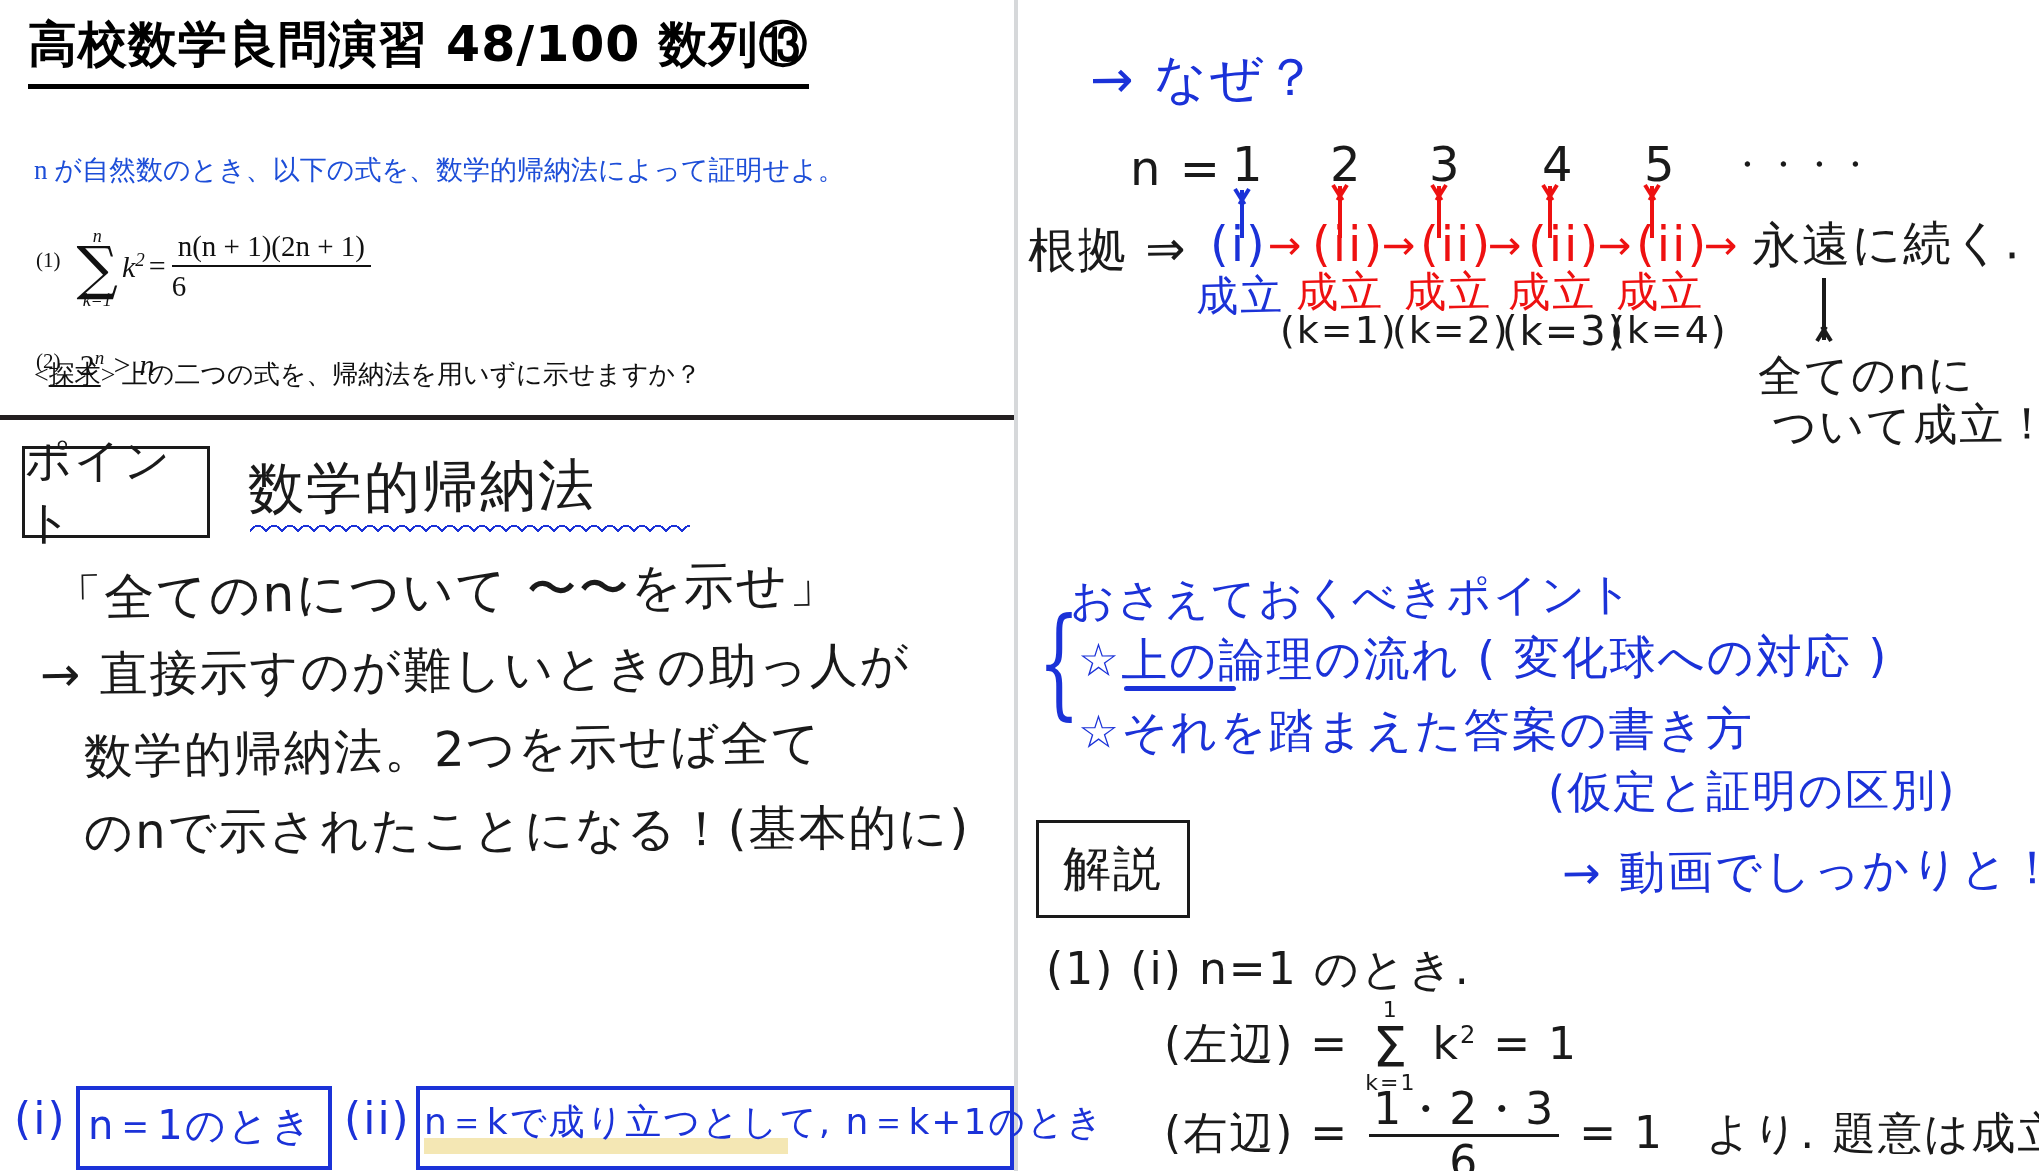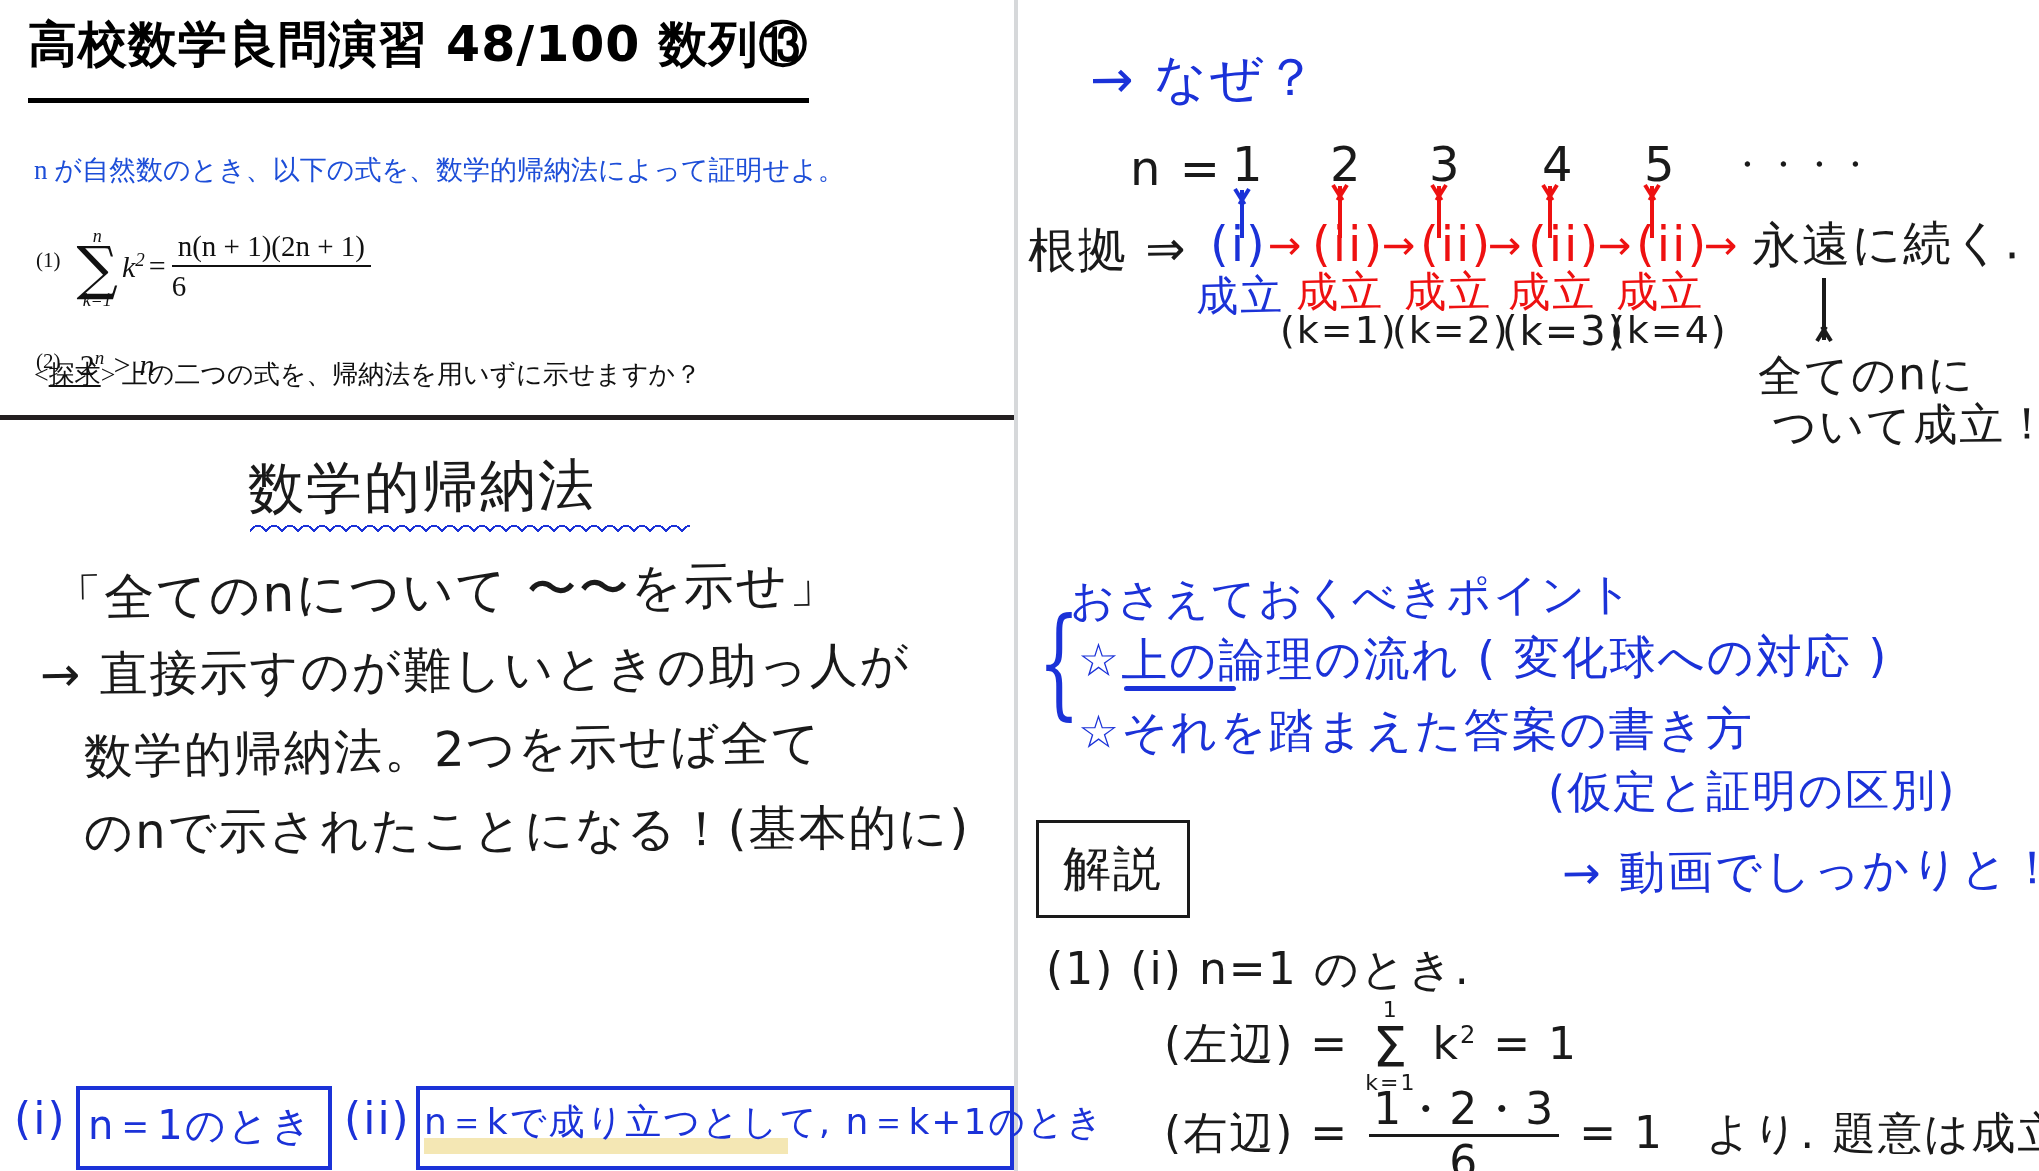--- a/index.html
+++ b/index.html
@@ -38,21 +38,21 @@
   .printed-title {
     position: absolute;
     left: 28px;
     top: 12px;
     font-family: "DejaVu Sans", sans-serif;
     font-weight: bold;
     font-size: 49px;
     letter-spacing: 1px;
     color: #000000;
     border-bottom: 5px solid #000000;
-    padding-bottom: 20px;
+    padding-bottom: 6px;
     white-space: nowrap;
   }
   .printed-lead {
     position: absolute;
     left: 34px;
     top: 152px;
     font-family: "Liberation Serif", serif;
     font-size: 27px;
     color: #1d4ed8;
     white-space: nowrap;
@@ -263,20 +263,23 @@
   <div class="eq-row eq2">
     <span class="eq-label">(2)</span>
     <span class="eq-inline"><span>2</span><span class="sup">n</span> <span class="ital">&gt; n</span></span>
   </div>
 
   <div class="printed-explore">
     <span>&lt;<span class="u">探求</span>&gt;</span>
     <span>上の二つの式を、帰納法を用いずに示せますか？</span>
   </div>
 
+  <div class="hw-box" style="left:22px; top:446px; width:182px; height:86px; font-size:46px;">
+    <span>ポイント</span>
+  </div>
 
   <div class="hw tilt2" style="left:248px; top:450px; font-size:56px;">数学的帰納法</div>
   <div class="wavy-underline" style="left:250px; top:524px; width:440px;"></div>
 
   <div class="hw tilt1" style="left:52px; top:558px; font-size:50px;">「全てのnについて 〜〜を示せ」</div>
 
   <div class="hw tilt2" style="left:40px; top:638px; font-size:48px;">→ 直接示すのが難しいときの助っ人が</div>
   <div class="hw tilt1" style="left:84px; top:718px; font-size:48px;">数学的帰納法。2つを示せば全て</div>
   <div class="hw tilt0" style="left:84px; top:798px; font-size:48px;">のnで示されたことになる！(基本的に)</div>
 

